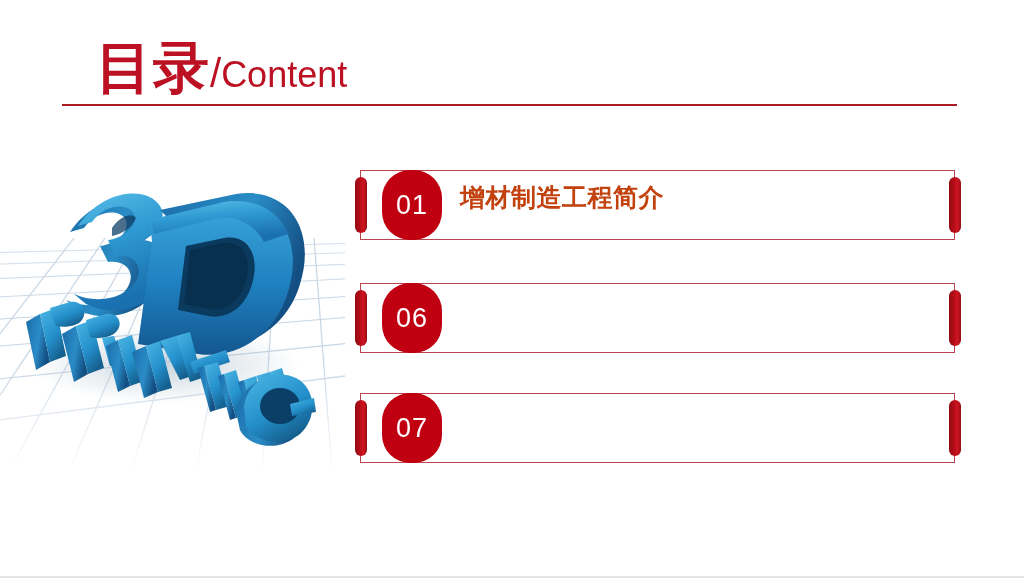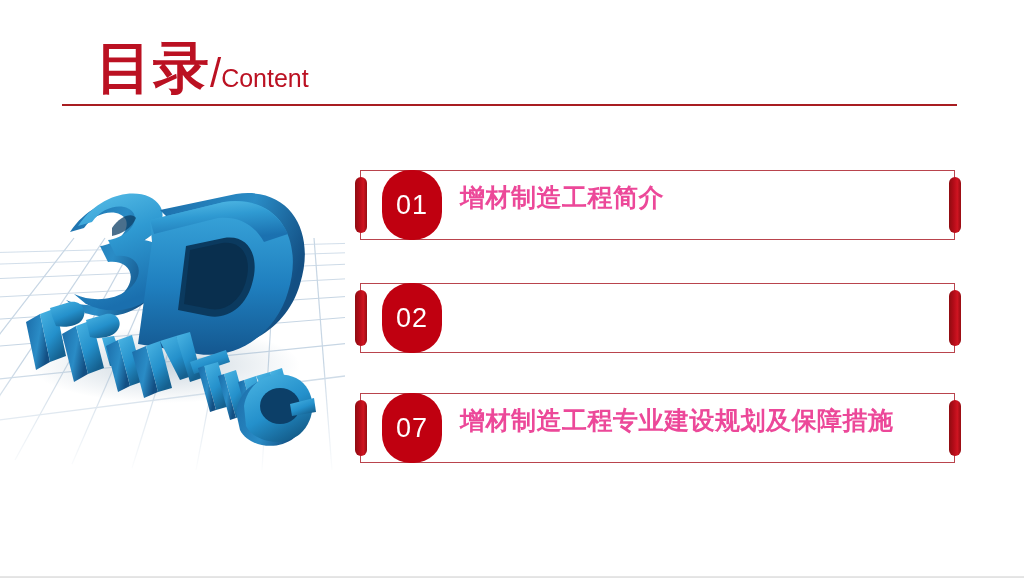--- a/index.html
+++ b/index.html
@@ -43,21 +43,21 @@
     letter-spacing: 1px;
   }
   #page-title .title-slash {
     font-family: "Liberation Sans", sans-serif;
     font-size: 40px;
     font-weight: 400;
     color: #bb1122;
   }
   #page-title .title-en {
     font-family: "Liberation Sans", sans-serif;
-    font-size: 25px;
+    font-size: 36px;
     font-weight: 400;
     color: #bb1122;
     letter-spacing: 0px;
   }
   #title-rule {
     position: absolute;
     left: 0px;
     top: 64px;
     width: 895px;
     height: 0;
@@ -123,21 +123,21 @@
     position: absolute;
     left: 105px;
     top: 0px;
     height: 54px;
     right: 22px;
     display: flex;
     align-items: center;
     font-family: "DejaVu Sans", "Liberation Sans", sans-serif;
     font-size: 25px;
     font-weight: 700;
-    color: #ec4899;
+    color: #c2410c;
     letter-spacing: 0.5px;
     white-space: nowrap;
   }
   .row-label.small { font-size: 25px; }
 
   .cap {
     position: absolute;
     width: 12px;
     height: 56px;
     border-radius: 6px;
@@ -327,29 +327,28 @@
     <div class="content-row r0">
       <div class="row-box"></div>
       <div class="row-number">01</div>
       <div class="row-label">增材制造工程简介</div>
       <div class="cap left"></div>
       <div class="cap right"></div>
     </div>
 
     <div class="content-row r1">
       <div class="row-box"></div>
-      <div class="row-number">02</div>
+      <div class="row-number">06</div>
       <div class="cap left"></div>
       <div class="cap right"></div>
     </div>
 
     <div class="content-row r2">
       <div class="row-box"></div>
       <div class="row-number">07</div>
-      <div class="row-label small">增材制造工程专业建设规划及保障措施</div>
       <div class="cap left"></div>
       <div class="cap right"></div>
     </div>
 
   </div>
 
   <div id="bottom-rule"></div>
 </div>
 
 </body></html>

